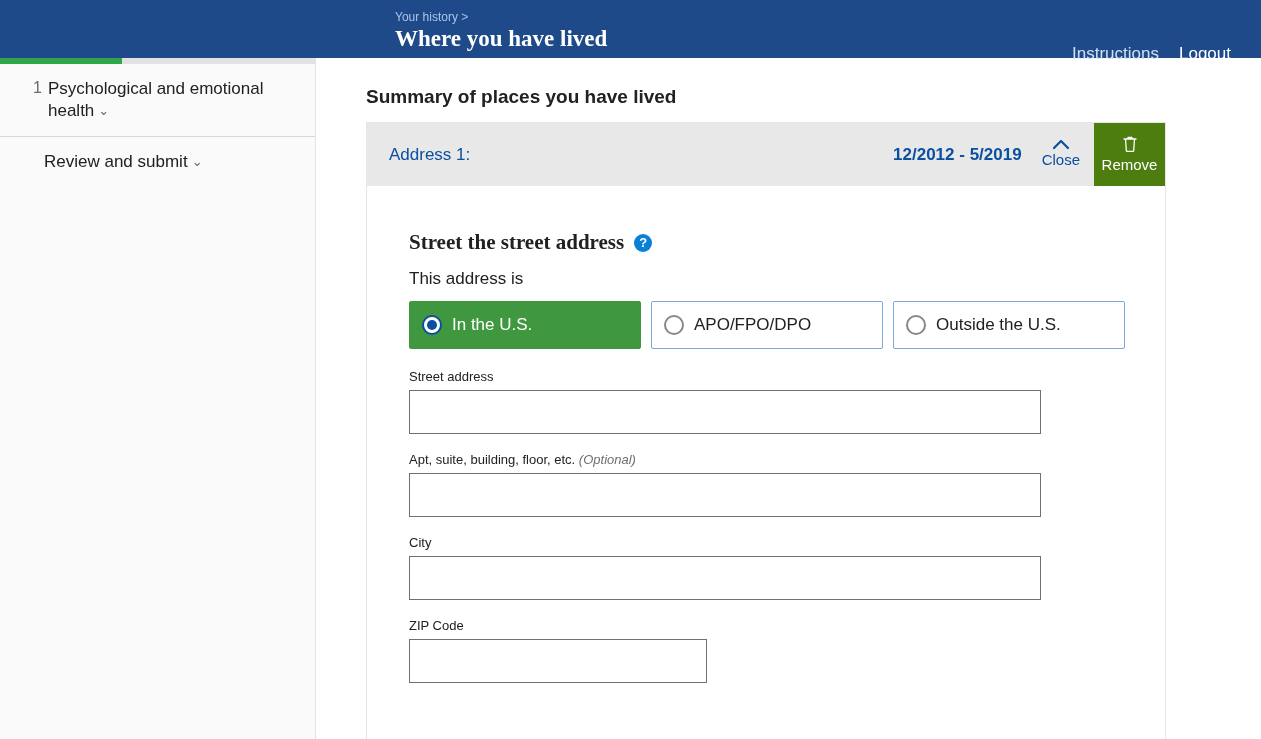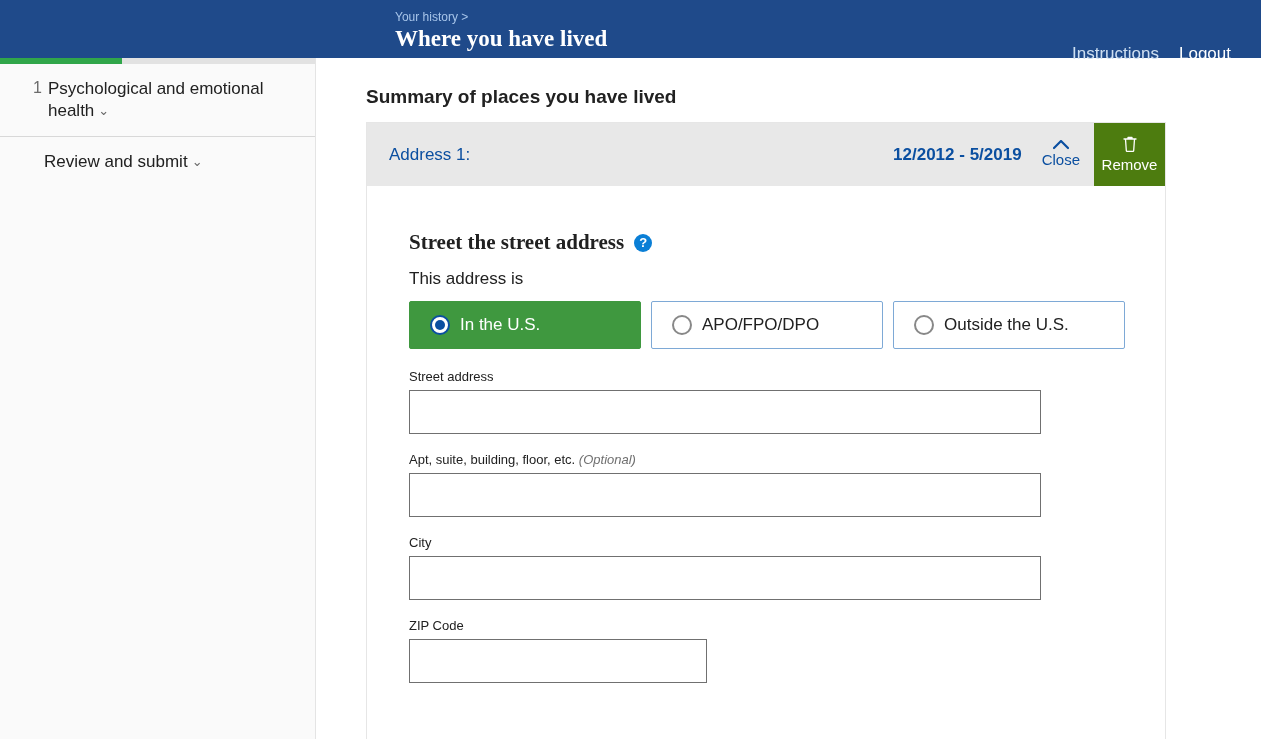--- a/index.html
+++ b/index.html
@@ -175,21 +175,21 @@
   .field-label { font-size: 17px; margin-bottom: 12px; }
 
   .radio-row { display: flex; gap: 10px; margin-bottom: 20px; }
   .radio-box {
     flex: 1;
     height: 48px;
     border: 1px solid #7ea9d6;
     background: #fff;
     display: flex;
     align-items: center;
-    padding-left: 20px;
+    padding-left: 12px;
     gap: 10px;
     font-size: 17px;
     cursor: pointer;
     border-radius: 2px;
   }
   .radio-box.selected {
     background: #3f983f;
     color: #fff;
     border-color: #3f983f;
   }

